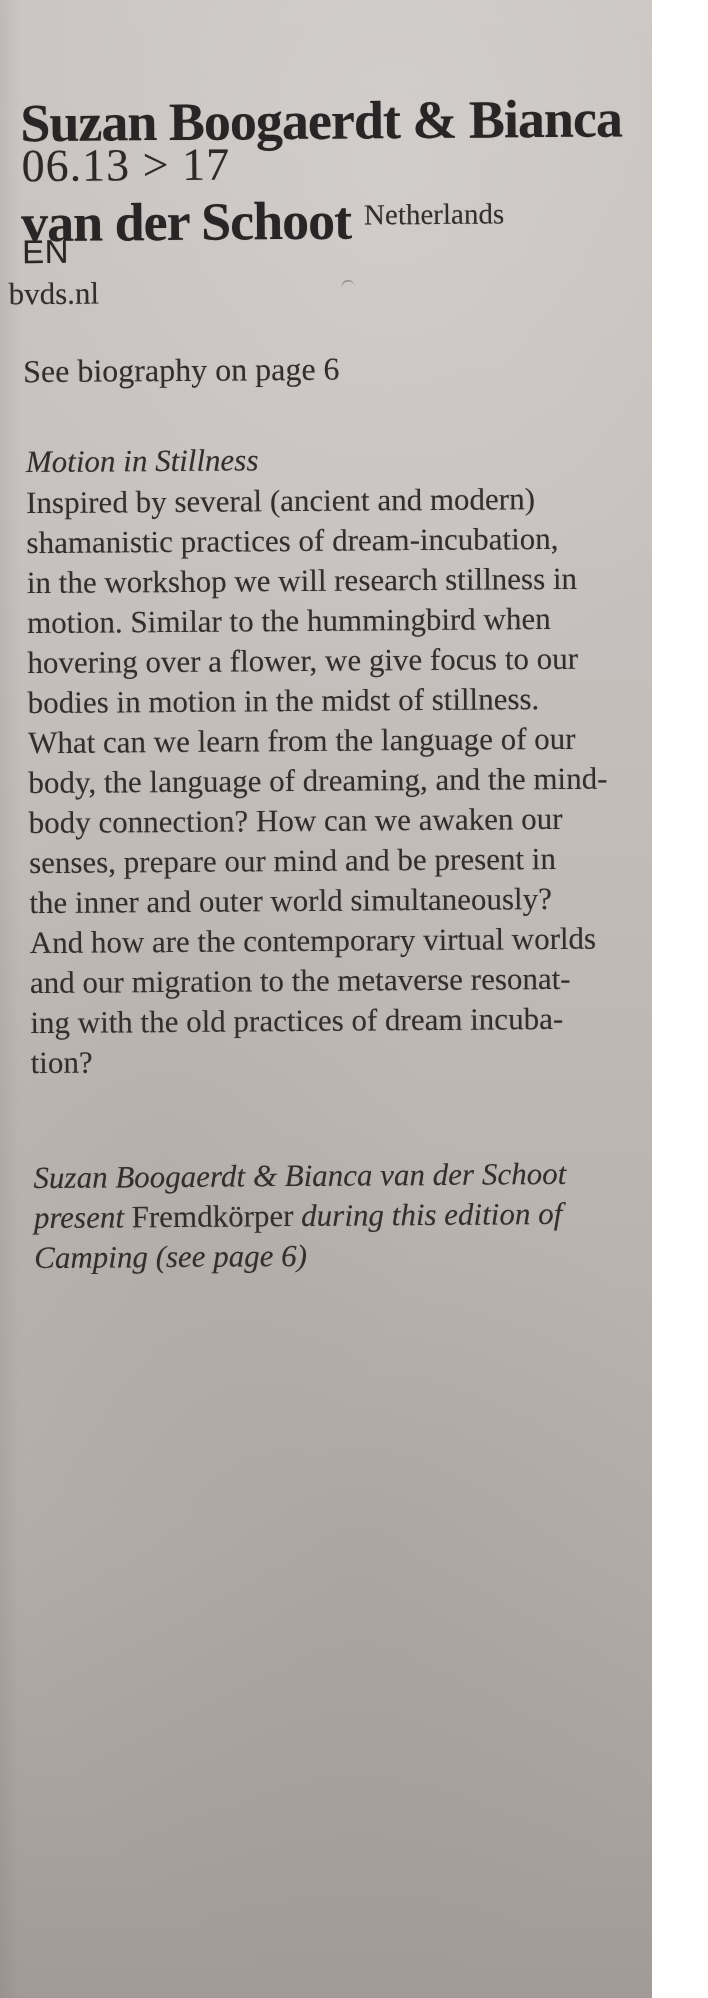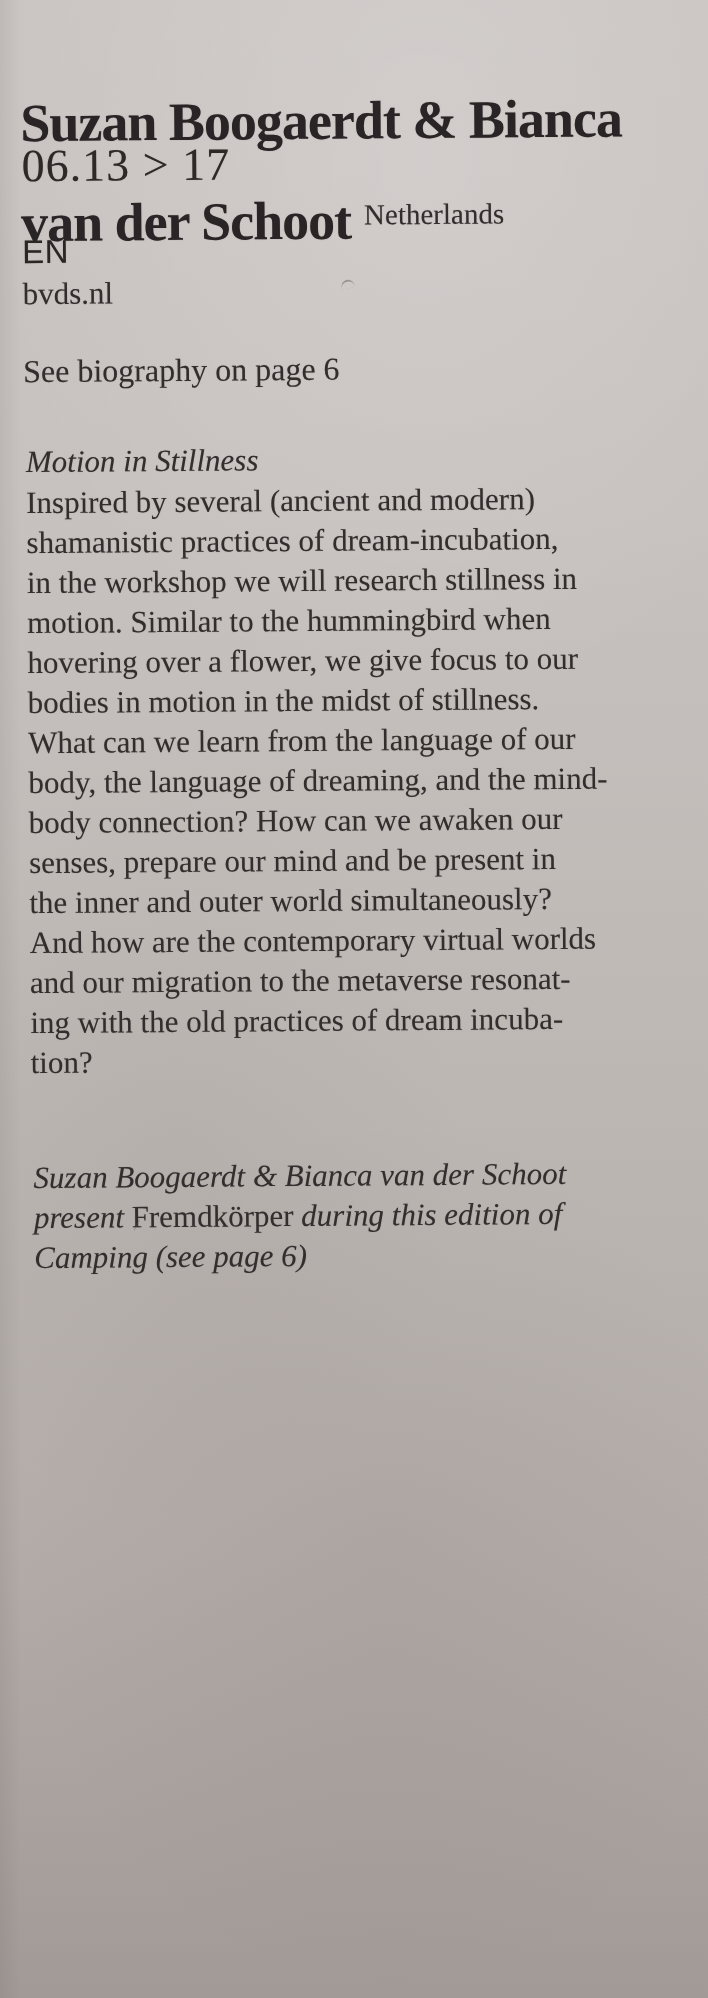--- a/index.html
+++ b/index.html
@@ -4,21 +4,21 @@
 <style>
   html, body { margin: 0; padding: 0; }
   body {
     width: 708px;
     height: 1998px;
     overflow: hidden;
     font-family: "Liberation Serif", "DejaVu Serif", serif;
   }
   .sheet {
     position: relative;
-    width: 708px;
+    width: 652px;
     height: 1998px;
     overflow: hidden;
     background-color: #c1bbb8;
     background-image:
       radial-gradient(90% 40% at 60% 8%, rgba(255,255,255,.16), transparent 70%),
       radial-gradient(55% 25% at 25% 58%, rgba(70,62,58,.05), transparent 75%),
       radial-gradient(70% 30% at 55% 78%, rgba(70,62,58,.06), transparent 75%),
       linear-gradient(90deg, rgba(40,35,32,.07), transparent 3%),
       linear-gradient(180deg, #cac5c3 0%, #c7c1bf 25%, #c1bbb8 45%, #bab4b1 62%, #b2aba8 78%, #aaa29e 90%, #a29a96 100%);
   }
@@ -61,21 +61,21 @@
   .lang {
     left: 22px; top: 233px;
     font-family: "Liberation Sans", "DejaVu Sans", sans-serif;
     font-size: 33px;
     line-height: 37px;
     font-weight: 400;
     letter-spacing: .5px;
     color: #2b2626;
   }
   .site {
-    left: 22px; top: 275px;
+    left: 8px; top: 275px;
     font-size: 31px;
     line-height: 38px;
   }
   .bio {
     left: 22px; top: 352px;
     font-size: 32px;
     line-height: 38px;
   }
   .workshop-title {
     left: 24px; top: 443px;

